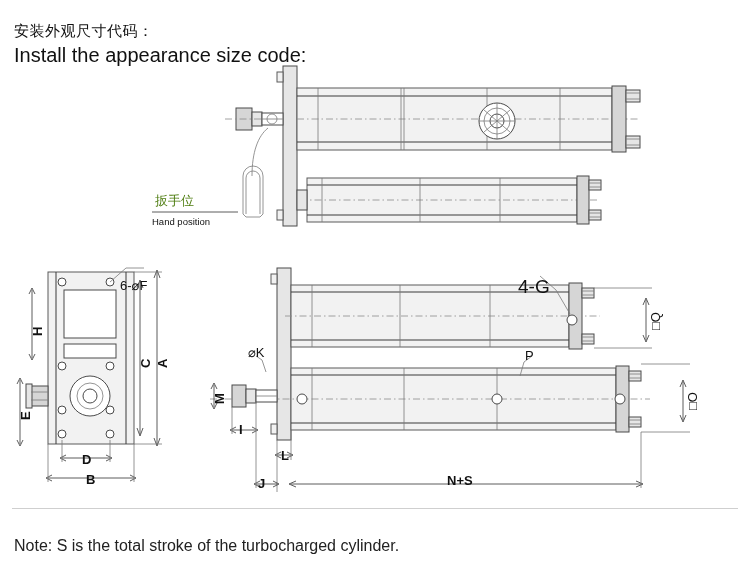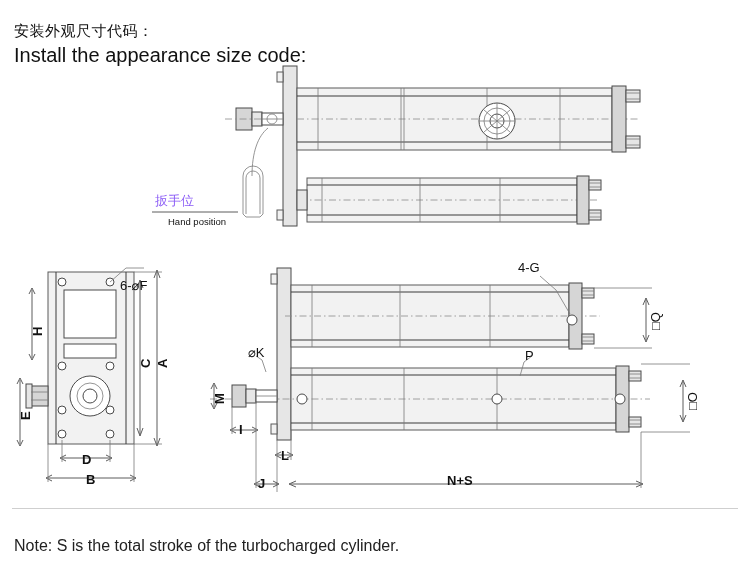--- a/index.html
+++ b/index.html
@@ -26,21 +26,21 @@
   
   .footer-rule{
     position:absolute;left:12px;top:508px;width:726px;height:1px;
     background:#cfcfcf;
   }
   .note-cn{position:absolute;left:14px;top:517px;font-size:11.5px;color:#222;}
   .note-en{position:absolute;left:14px;top:537px;font-size:16px;color:#222;}
 
   .lbl{position:absolute;font-size:12px;color:#111;white-space:nowrap;}
   .lbl-s{position:absolute;font-size:9.5px;color:#111;white-space:nowrap;}
-  .lbl-cn{position:absolute;font-size:13px;color:#8b5cf6;white-space:nowrap;}
+  .lbl-cn{position:absolute;font-size:13px;color:#4d7c0f;white-space:nowrap;}
   .vert{transform:rotate(-90deg);transform-origin:left top;}
 
   svg{position:absolute;left:0;top:0;overflow:visible;}
   .s-line{stroke:#3a3a3a;stroke-width:1;fill:none;}
   .s-thin{stroke:#7a7a7a;stroke-width:.8;fill:none;}
   .s-dash{stroke:#8a8a8a;stroke-width:.8;fill:none;stroke-dasharray:7 3 1.5 3;}
   .s-dim{stroke:#333;stroke-width:.8;fill:none;}
   .s-fillgray{fill:#e6e6e6;stroke:#4a4a4a;stroke-width:1;}
   .s-filllight{fill:#f2f2f2;stroke:#5a5a5a;stroke-width:1;}
   .s-fillmid{fill:#d6d6d6;stroke:#4a4a4a;stroke-width:1;}
@@ -273,24 +273,24 @@
       <line class="s-thin" x1="256" y1="434" x2="256" y2="488"></line>
 
       <line class="s-dim" x1="291" y1="484" x2="641" y2="484"></line>
       <path class="s-dim" d="M296 481 L289 484 L296 487"></path>
       <path class="s-dim" d="M636 481 L643 484 L636 487"></path>
       <line class="s-thin" x1="641" y1="432" x2="641" y2="488"></line>
     </g>
   </svg>
 
   <div class="lbl-cn" style="left:155px;top:192px;">扳手位</div>
-  <div class="lbl-s" style="left:168px;top:216px;">Hand position</div>
+  <div class="lbl-s" style="left:152px;top:216px;">Hand position</div>
 
   <div class="lbl" style="left:120px;top:252px;font-size:13px;margin-top:26px;">6-⌀F</div>
-  <div class="lbl" style="left:518px;top:260px;font-size:13px;">4-G</div>
+  <div class="lbl" style="left:518px;top:276px;font-size:19px;">4-G</div>
   <div class="lbl" style="left:248px;top:345px;font-size:13px;">⌀K</div>
   <div class="lbl" style="left:525px;top:348px;font-size:13px;">P</div>
 
   <div class="lbl vert" style="left:30px;top:336px;font-size:13px;font-weight:bold;">H</div>
   <div class="lbl vert" style="left:18px;top:420px;font-size:13px;font-weight:bold;">E</div>
   <div class="lbl vert" style="left:138px;top:368px;font-size:13px;font-weight:bold;">C</div>
   <div class="lbl vert" style="left:155px;top:368px;font-size:13px;font-weight:bold;">A</div>
   <div class="lbl vert" style="left:212px;top:404px;font-size:13px;font-weight:bold;">M</div>
   <div class="lbl vert" style="left:648px;top:330px;font-size:13px;">□Q</div>
   <div class="lbl vert" style="left:685px;top:410px;font-size:13px;">□O</div>

